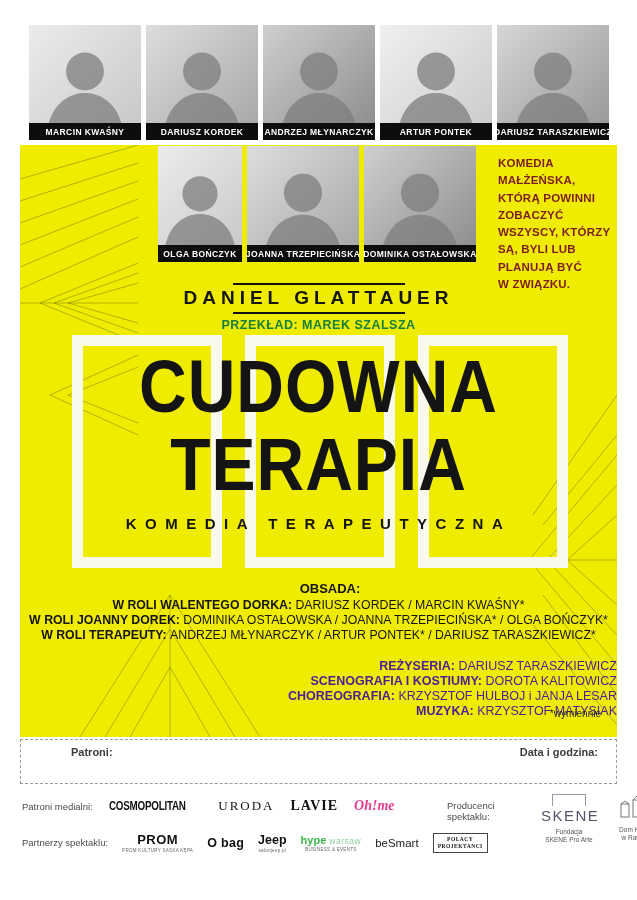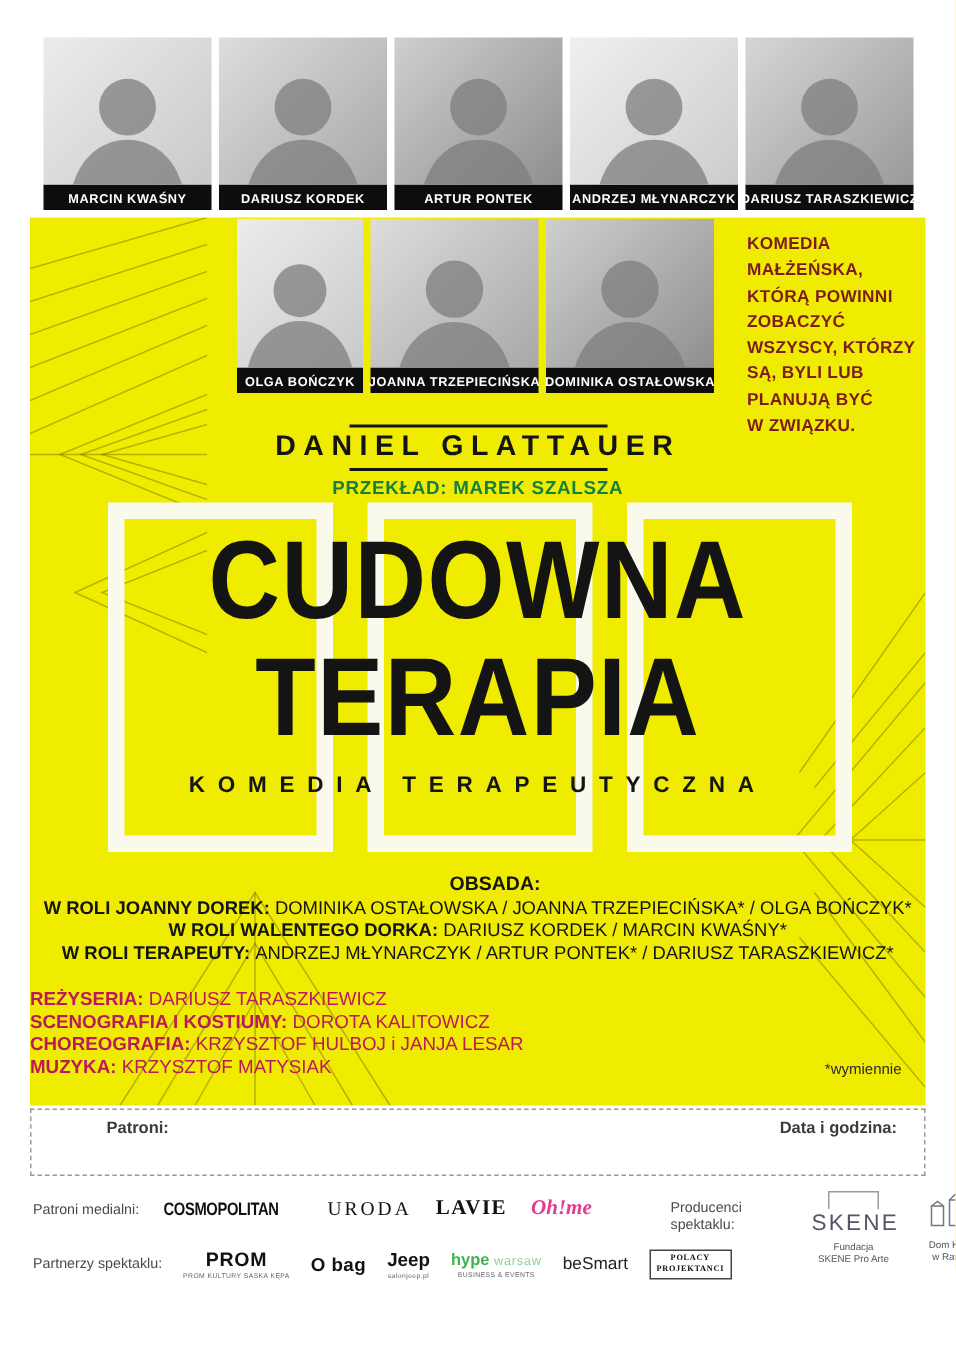--- a/index.html
+++ b/index.html
@@ -49,21 +49,21 @@
   .t1 { top:208px; } .t2 { top:286px; }
   .subtitle { position:absolute; left:0; width:100%; top:370px; text-align:center;
               font-size:15px; font-weight:700; letter-spacing:8.5px; color:#141414; }
 
   
   .obsada { position:absolute; left:0; width:100%; top:436px; text-align:center; color:#141414; }
   .obsada-heading { font-size:13px; font-weight:700; margin-bottom:2px;margin-left:23px; }
   .cast-line { font-size:12.3px; line-height:15px; white-space:nowrap; }
   .cast-line .role { font-weight:700; }
   .cast-line .names { font-weight:500; }
-  .credits { position:absolute; left:0; width:100%; top:514px; text-align:left; color:#be185d; }
+  .credits { position:absolute; left:0; width:100%; top:514px; text-align:right; color:#4c1d95; }
   .credit-line { font-size:12.5px; line-height:15px; }
   .credit-line .role { font-weight:700; }
   .credit-line .names { font-weight:500; }
   .footnote { position:absolute; right:16px; top:563px; font-size:10px; color:#2a2a2a;text-align:right; }
 
   
   .venue { position:absolute; left:20px; top:739px; width:597px; height:45px; background:#ffffff;
            border:1px dashed #9a9a9a; }
   .venue-label { position:absolute; top:6px; font-size:11px; font-weight:700; color:#3c3c3c; }
   .venue-place { left:50px; }
@@ -122,30 +122,30 @@
         </div>
       <div class="name-bar">DARIUSZ KORDEK</div>
     </div>
     <div class="photo-cell">
       <div class="photo">
           <svg viewBox="0 0 100 100">
             <circle class="sil" cx="50" cy="36" r="21"></circle>
             <path class="sil" d="M8,100 C14,70 34,60 50,60 C66,60 86,70 92,100 Z"></path>
           </svg>
         </div>
+      <div class="name-bar">ANDRZEJ MŁYNARCZYK</div>
+    </div>
+    <div class="photo-cell">
+      <div class="photo">
+          <svg viewBox="0 0 100 100">
+            <circle class="sil" cx="50" cy="36" r="21"></circle>
+            <path class="sil" d="M8,100 C14,70 34,60 50,60 C66,60 86,70 92,100 Z"></path>
+          </svg>
+        </div>
       <div class="name-bar">ARTUR PONTEK</div>
-    </div>
-    <div class="photo-cell">
-      <div class="photo">
-          <svg viewBox="0 0 100 100">
-            <circle class="sil" cx="50" cy="36" r="21"></circle>
-            <path class="sil" d="M8,100 C14,70 34,60 50,60 C66,60 86,70 92,100 Z"></path>
-          </svg>
-        </div>
-      <div class="name-bar">ANDRZEJ MŁYNARCZYK</div>
     </div>
     <div class="photo-cell">
       <div class="photo">
           <svg viewBox="0 0 100 100">
             <circle class="sil" cx="50" cy="36" r="21"></circle>
             <path class="sil" d="M8,100 C14,70 34,60 50,60 C66,60 86,70 92,100 Z"></path>
           </svg>
         </div>
       <div class="name-bar">DARIUSZ TARASZKIEWICZ</div>
     </div>
@@ -235,26 +235,26 @@
       <div class="frame f2"></div>
       <div class="frame f3"></div>
     </div>
     <div class="title-line t1">CUDOWNA</div>
     <div class="title-line t2">TERAPIA</div>
     <div class="subtitle">KOMEDIA TERAPEUTYCZNA</div>
 
     <div class="obsada">
       <div class="obsada-heading">OBSADA:</div>
       <div class="cast-line">
+        <span class="role">W ROLI WALENTEGO DORKA:</span>
+        <span class="names">DARIUSZ KORDEK / MARCIN KWAŚNY*</span>
+      </div>
+      <div class="cast-line">
         <span class="role">W ROLI JOANNY DOREK:</span>
         <span class="names">DOMINIKA OSTAŁOWSKA / JOANNA TRZEPIECIŃSKA* / OLGA BOŃCZYK*</span>
-      </div>
-      <div class="cast-line">
-        <span class="role">W ROLI WALENTEGO DORKA:</span>
-        <span class="names">DARIUSZ KORDEK / MARCIN KWAŚNY*</span>
       </div>
       <div class="cast-line">
         <span class="role">W ROLI TERAPEUTY:</span>
         <span class="names">ANDRZEJ MŁYNARCZYK / ARTUR PONTEK* / DARIUSZ TARASZKIEWICZ*</span>
       </div>
     </div>
 
     <div class="credits">
       <div class="credit-line">
         <span class="role">REŻYSERIA:</span>

